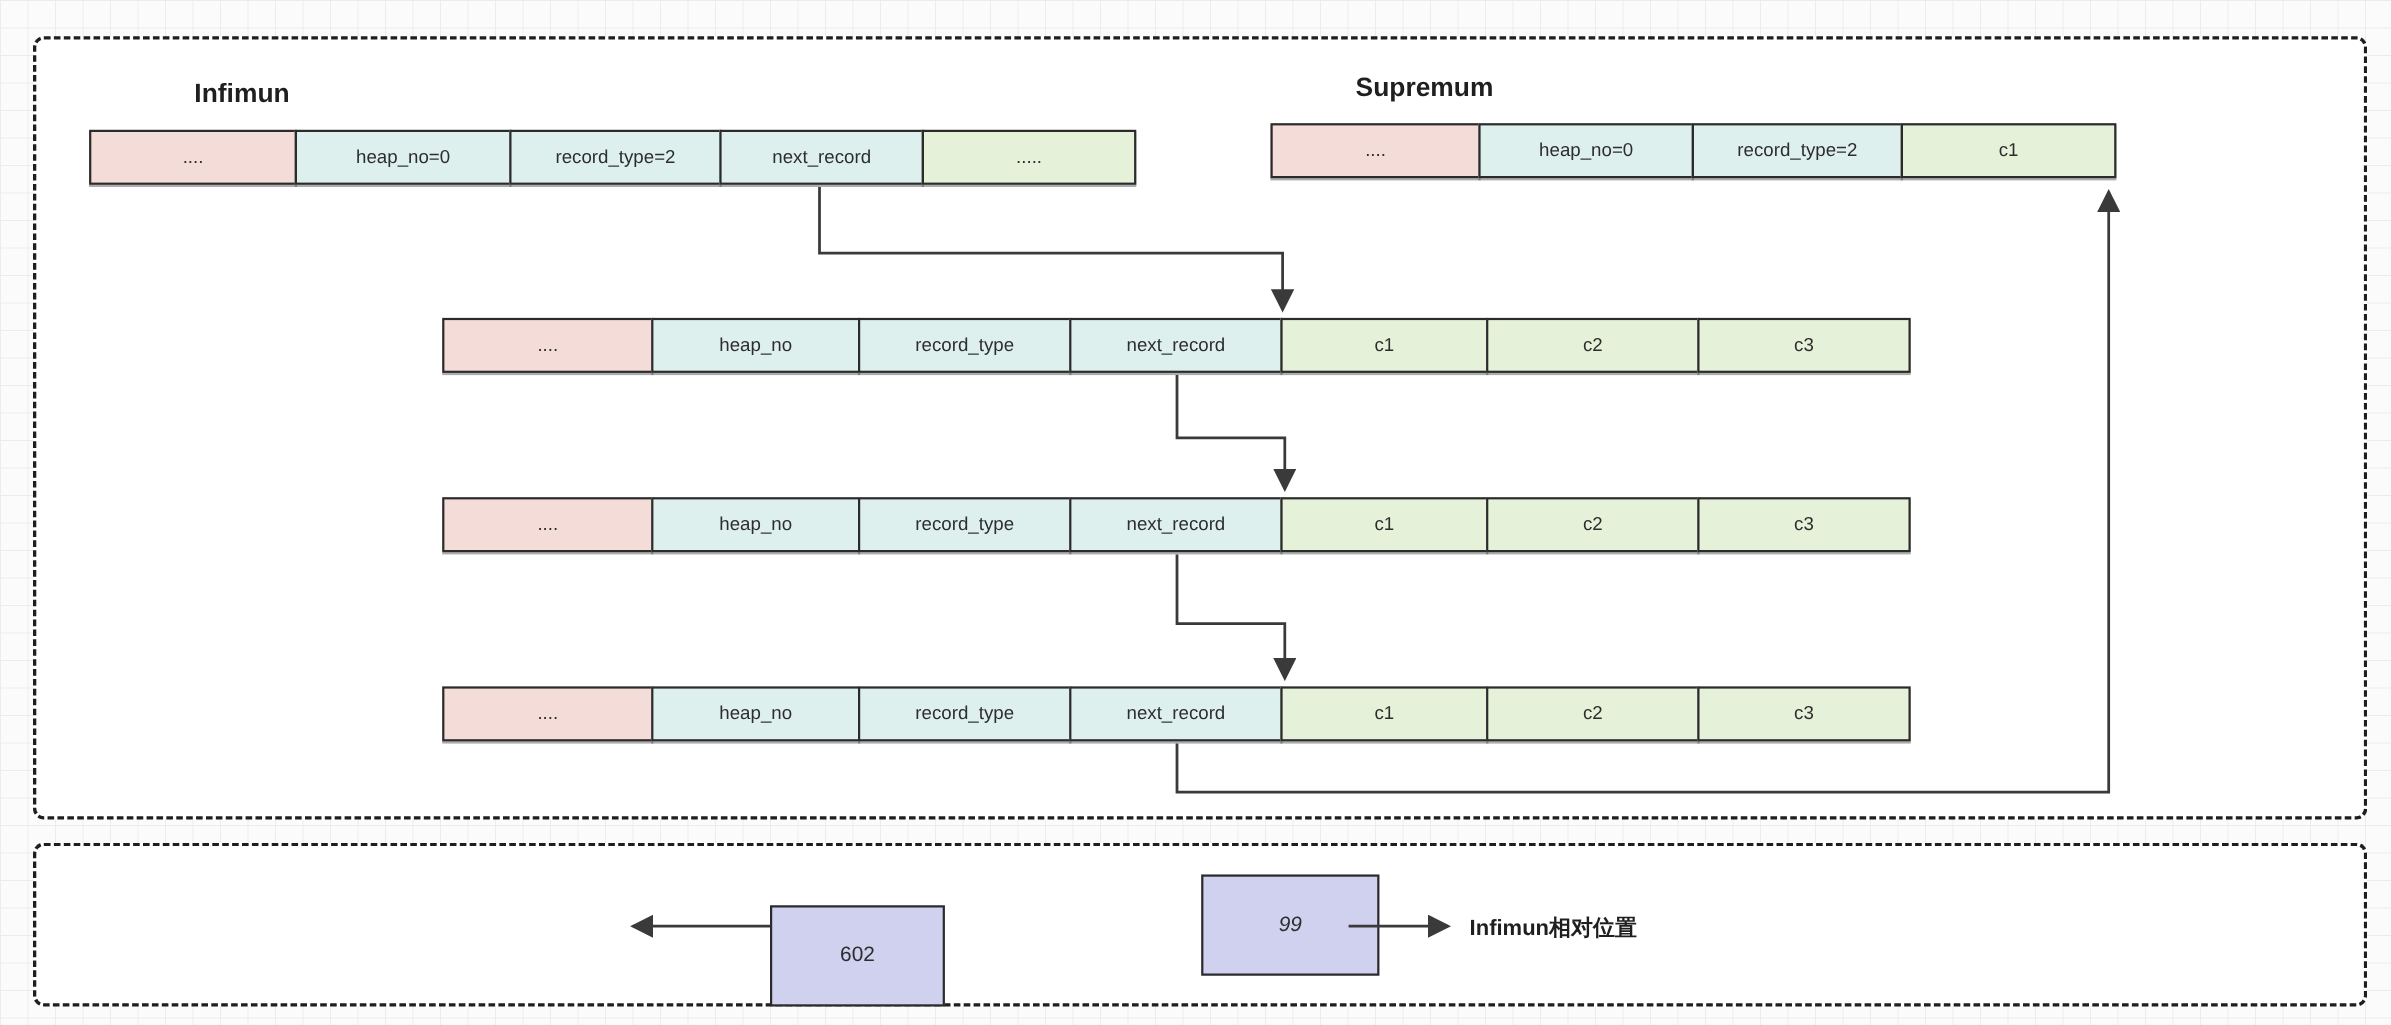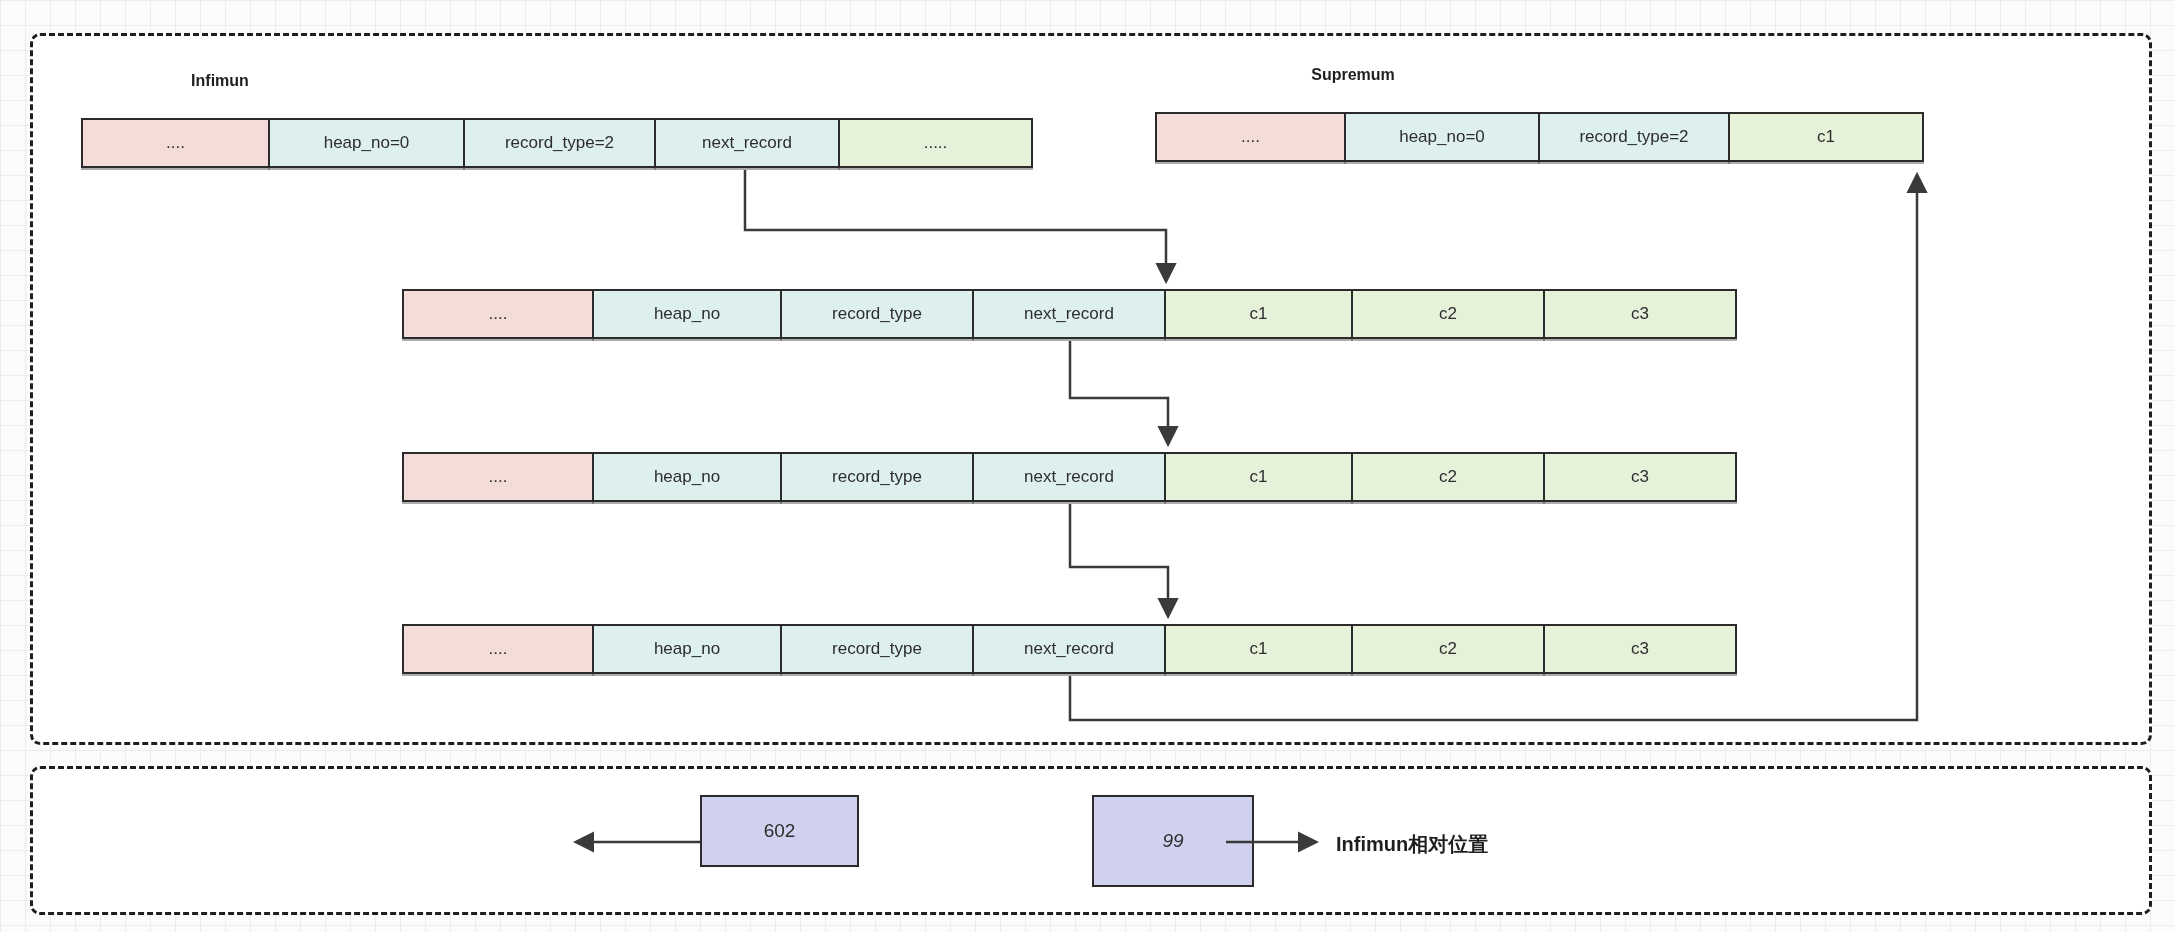--- a/index.html
+++ b/index.html
@@ -18,21 +18,21 @@
     position:absolute;
     background:#ffffff;
     border:3px dashed var(--dash-border,#1e1e1e);
     border-radius:10px;
     box-sizing:border-box;
   }
   .main-box{left:30px;top:33px;width:2122px;height:712px;}
   .bottom-box{left:30px;top:766px;width:2122px;height:149px;}
   .title{
     position:absolute;
-    font-size:16px;font-weight:bold;color:#1f1f1f;
+    font-size:24px;font-weight:bold;color:#1f1f1f;
     text-align:center;
   }
   .row{position:absolute;display:flex;height:50px;}
   .cell{
     box-sizing:border-box;
     height:50px;
     border:2px solid var(--cell-border,#2b2b2b);
     margin-left:-2px;
     display:flex;align-items:center;justify-content:center;
     font-size:17px;color:var(--cell-text,#2d2d2d);
@@ -75,21 +75,21 @@
 
   <div class="title" style="left:150px;top:72px;width:140px;">Infimun</div>
   <div class="row" style="left:81px;top:118px;">
     <div class="cell pink" style="width:189px">....</div>
     <div class="cell blue" style="width:197px">heap_no=0</div>
     <div class="cell blue" style="width:193px">record_type=2</div>
     <div class="cell blue" style="width:186px">next_record</div>
     <div class="cell green" style="width:195px">.....</div>
   </div>
 
-  <div class="title" style="left:1288px;top:66px;width:130px;">Supremum</div>
+  <div class="title" style="left:1230px;top:66px;width:130px;">Supremum</div>
   <div class="row" style="left:1155px;top:112px;">
     <div class="cell pink" style="width:191px">....</div>
     <div class="cell blue" style="width:196px">heap_no=0</div>
     <div class="cell blue" style="width:192px">record_type=2</div>
     <div class="cell green" style="width:196px">c1</div>
   </div>
 
   <div class="row" style="left:402px;top:289px;">
     <div class="cell pink" style="width:192px">....</div>
     <div class="cell blue" style="width:190px">heap_no</div>
@@ -113,21 +113,21 @@
   <div class="row" style="left:402px;top:624px;">
     <div class="cell pink" style="width:192px">....</div>
     <div class="cell blue" style="width:190px">heap_no</div>
     <div class="cell blue" style="width:194px">record_type</div>
     <div class="cell blue" style="width:194px">next_record</div>
     <div class="cell green" style="width:189px">c1</div>
     <div class="cell green" style="width:194px">c2</div>
     <div class="cell green" style="width:194px">c3</div>
   </div>
 
-  <div class="offset-box" style="left:700px;top:795px;width:159px;height:72px;">602</div>
+  <div class="offset-box" style="left:700px;top:823px;width:159px;height:92px;">602</div>
   <div class="offset-box" style="left:1092px;top:795px;width:162px;height:92px;font-style:italic;">99</div>
   <div class="offset-label" style="left:1336px;top:830px;">Infimun相对位置</div>
 
   <svg class="arrows" width="2174" height="932" viewBox="0 0 2174 932">
     <defs>
       <marker id="ah" viewBox="0 0 10 10" refX="8.5" refY="5" markerWidth="8.5" markerHeight="8.5" orient="auto-start-reverse">
         <path d="M0,0 L10,5 L0,10 z" fill="#3a3a3a"></path>
       </marker>
     </defs>
     <path d="M745,170 L745,230 L1166,230 L1166,281" fill="none" stroke="#3a3a3a" stroke-width="2.5" marker-end="url(#ah)"></path>

